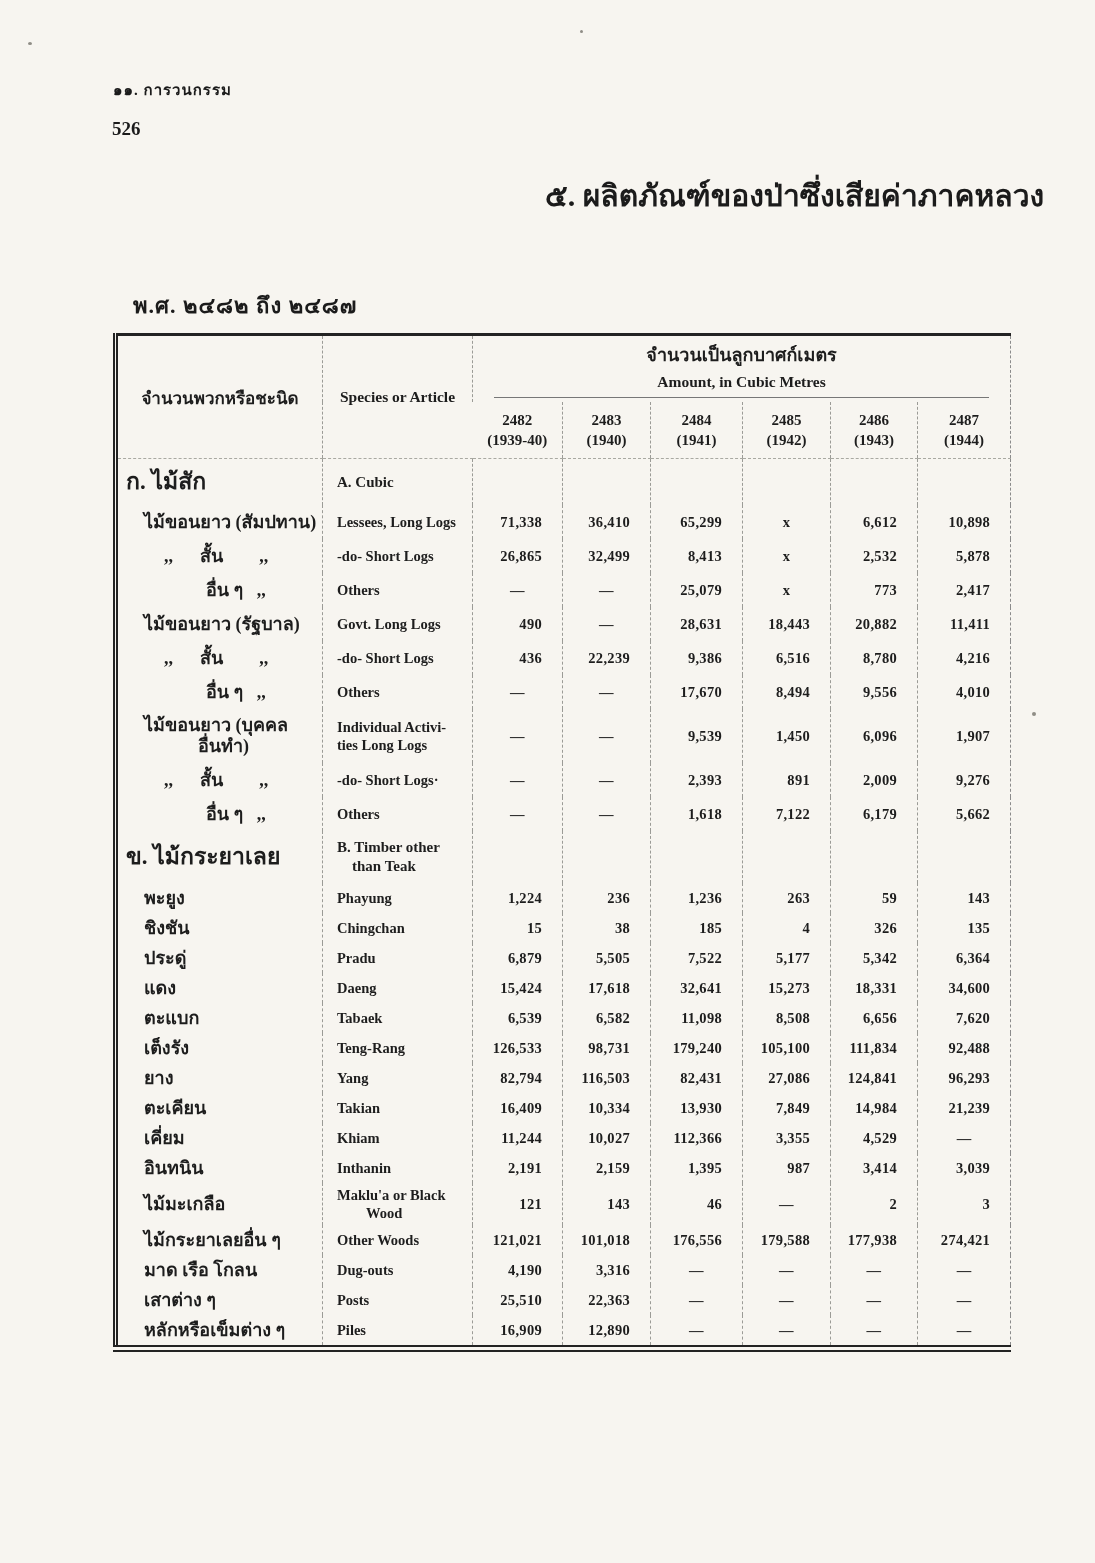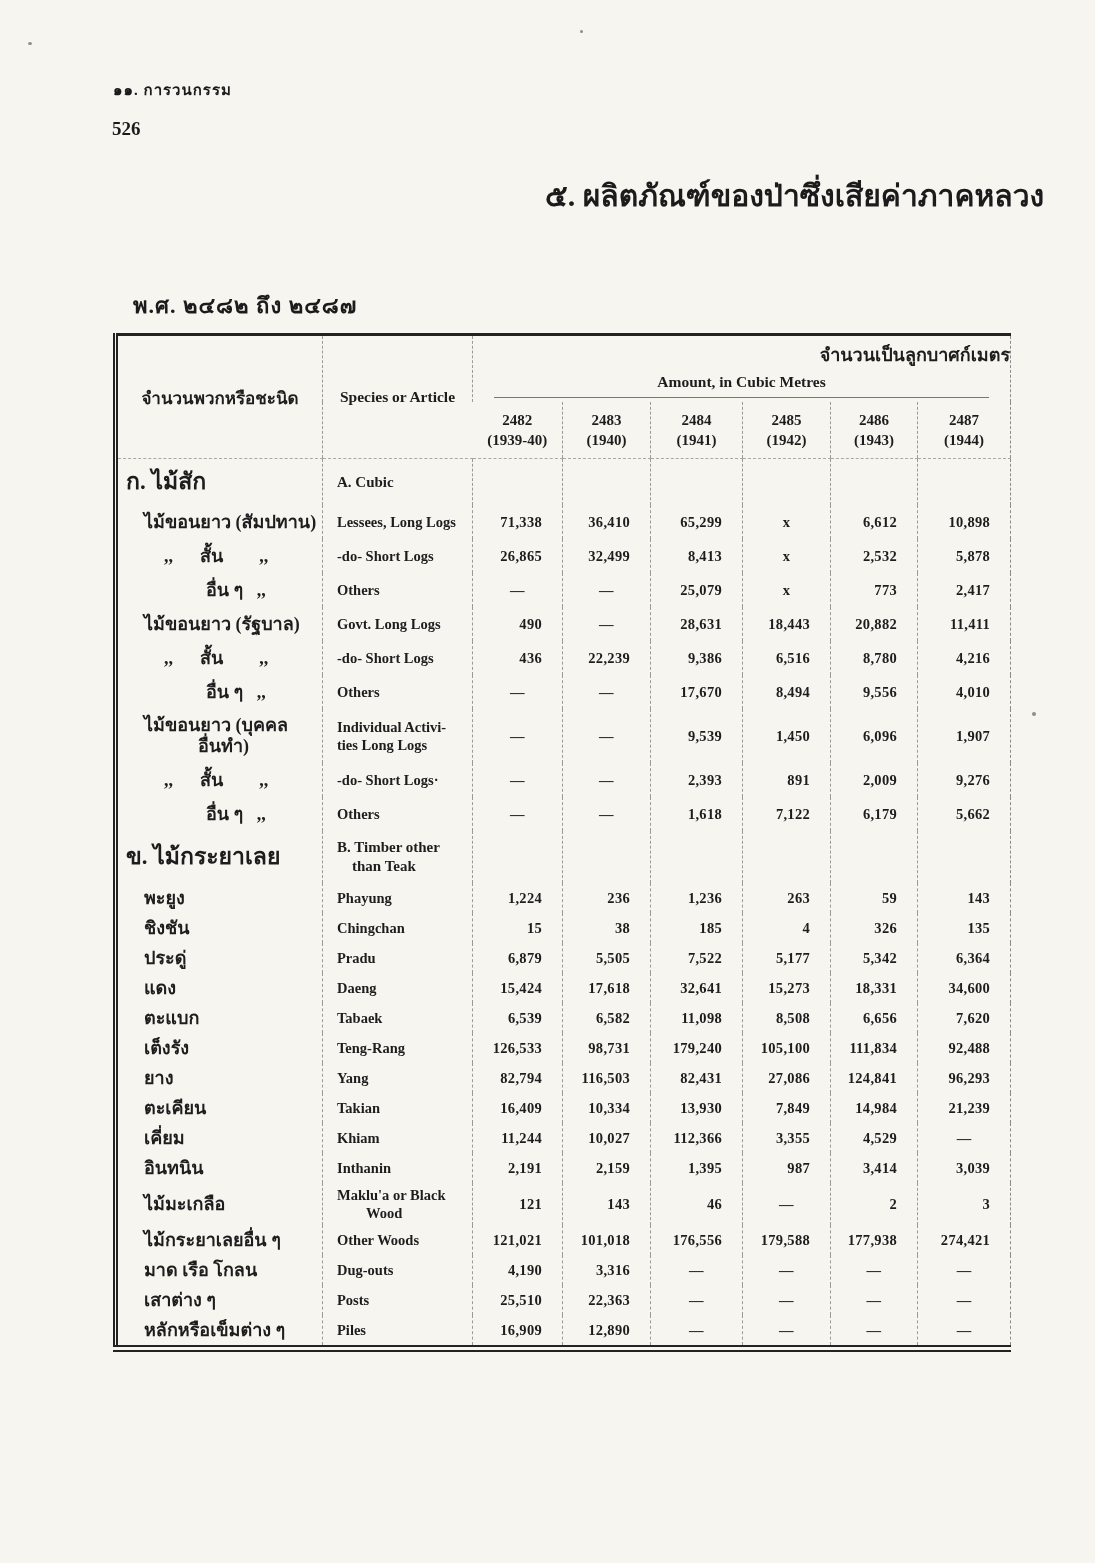--- a/index.html
+++ b/index.html
@@ -30,21 +30,21 @@
     border-left:1px dashed #9b9b96;
     padding:0;vertical-align:middle;
     font-weight:bold;color:#1d1d1d;
     overflow:hidden;
   }
   .datatable th:first-child,.datatable td:first-child{border-left:none;font-family:Liberation Serif, serif;}
 
   thead .c1{font-size:17px;text-align:center;}
   thead .c2{font-size:15.5px;text-align:center;}
   .amount-cell{height:66px;text-align:center;vertical-align:middle;}
-  .amt-th{font-size:18px;font-weight:bold;text-align:right;}
+  .amt-th{font-size:18px;font-weight:bold;}
   .amt-en{font-size:15.5px;font-weight:bold;margin-top:4px;}
   .amt-rule{border-bottom:1px solid #777;width:92%;margin:6px auto 0 auto;}
   .year-cell{height:56px;text-align:center;font-size:15px;line-height:1.35;
     border-bottom:1px dashed #a9a9a2;}
   thead .c1,thead .c2{border-bottom:1px dashed #a9a9a2;}
 
   td.thai{font-size:18px;white-space:pre-wrap;line-height:1.15;}
   td.thai.lvl0{padding-left:26px;}
   td.thai.lvl1{padding-left:46px;}
   td.thai.lvl2{padding-left:88px;margin-top:48px;}

